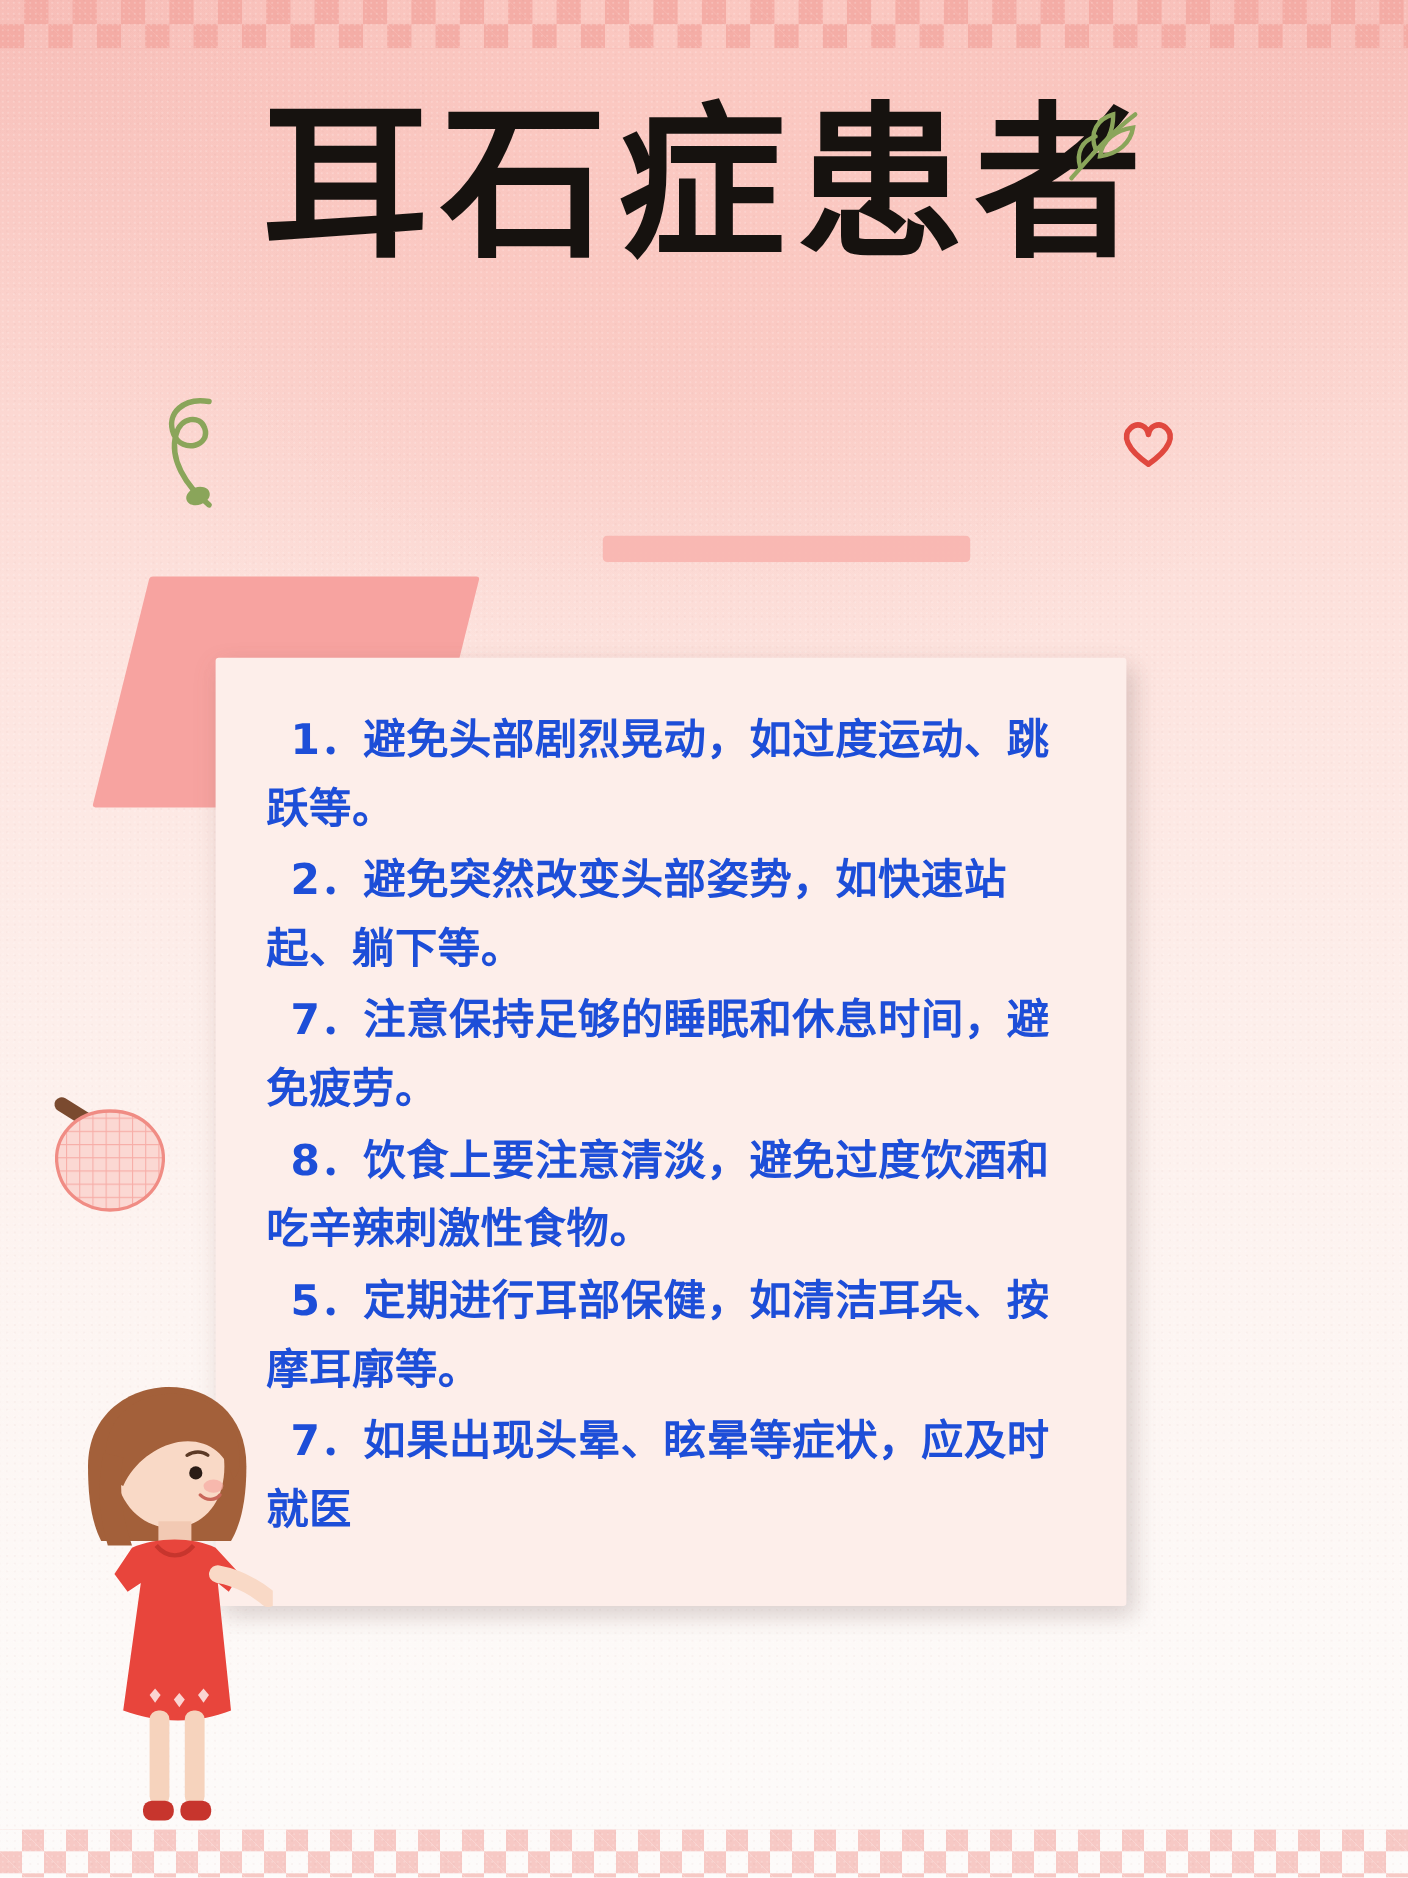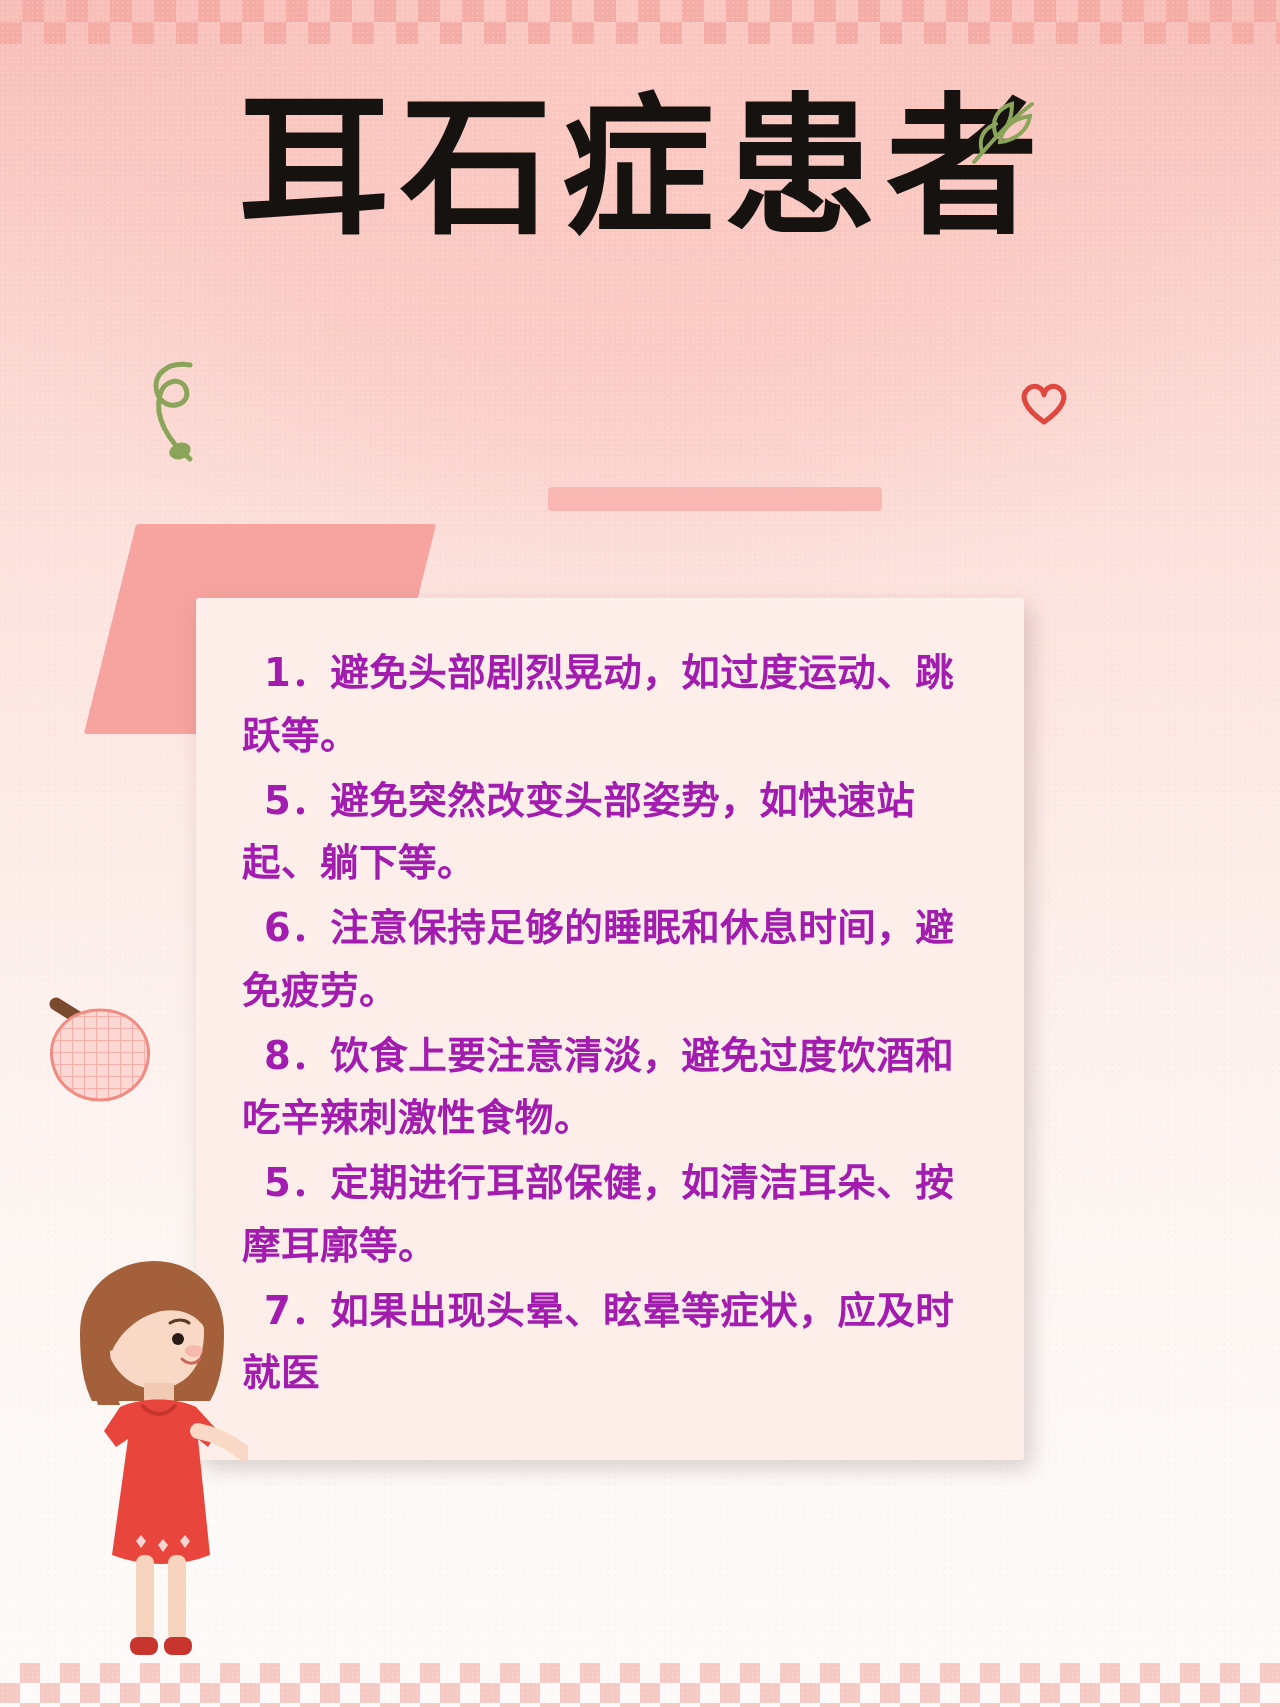--- a/index.html
+++ b/index.html
@@ -148,21 +148,21 @@
     width: 828px;
     height: 862px;
     background: #fdeeea;
     border-radius: 3px;
     box-shadow: 0 6px 22px rgba(140,105,100,0.12);
     padding: 44px 46px 0 46px;
     box-sizing: border-box;
   }
   .card-inner {
     font-family: "DejaVu Sans", "Liberation Sans", sans-serif;
-    color: #a21caf;
+    color: #1d4ed8;
     font-size: 38.5px;
     font-weight: 700;
     line-height: 1.63;
     letter-spacing: 0.5px;
   }
   .tip {
     margin: 0 0 2px 0;
     text-indent: 22px;
   }
 
@@ -218,22 +218,22 @@
       <path d="M30 50 C10 36 6 24 14 17 C21 11 29 16 30 23 C31 16 39 11 46 17 C54 24 50 36 30 50 Z" fill="none" stroke="#e0483f" stroke-width="5" stroke-linejoin="round"></path>
     </svg>
   </div>
 
   <div class="ribbon"></div>
 
   <div class="card-shadow"></div>
   <div class="card">
     <div class="card-inner">
       <p class="tip">1．避免头部剧烈晃动，如过度运动、跳跃等。</p>
-      <p class="tip">5．避免突然改变头部姿势，如快速站起、躺下等。</p>
-      <p class="tip">6．注意保持足够的睡眠和休息时间，避免疲劳。</p>
+      <p class="tip">2．避免突然改变头部姿势，如快速站起、躺下等。</p>
+      <p class="tip">7．注意保持足够的睡眠和休息时间，避免疲劳。</p>
       <p class="tip">8．饮食上要注意清淡，避免过度饮酒和吃辛辣刺激性食物。</p>
       <p class="tip">5．定期进行耳部保健，如清洁耳朵、按摩耳廓等。</p>
       <p class="tip">7．如果出现头晕、眩晕等症状，应及时就医</p>
     </div>
   </div>
 
   <div class="peach">
     <svg viewBox="0 0 130 130" width="130" height="130" aria-hidden="true">
       <defs>
         <pattern id="peachGrid" width="12" height="12" patternUnits="userSpaceOnUse">

